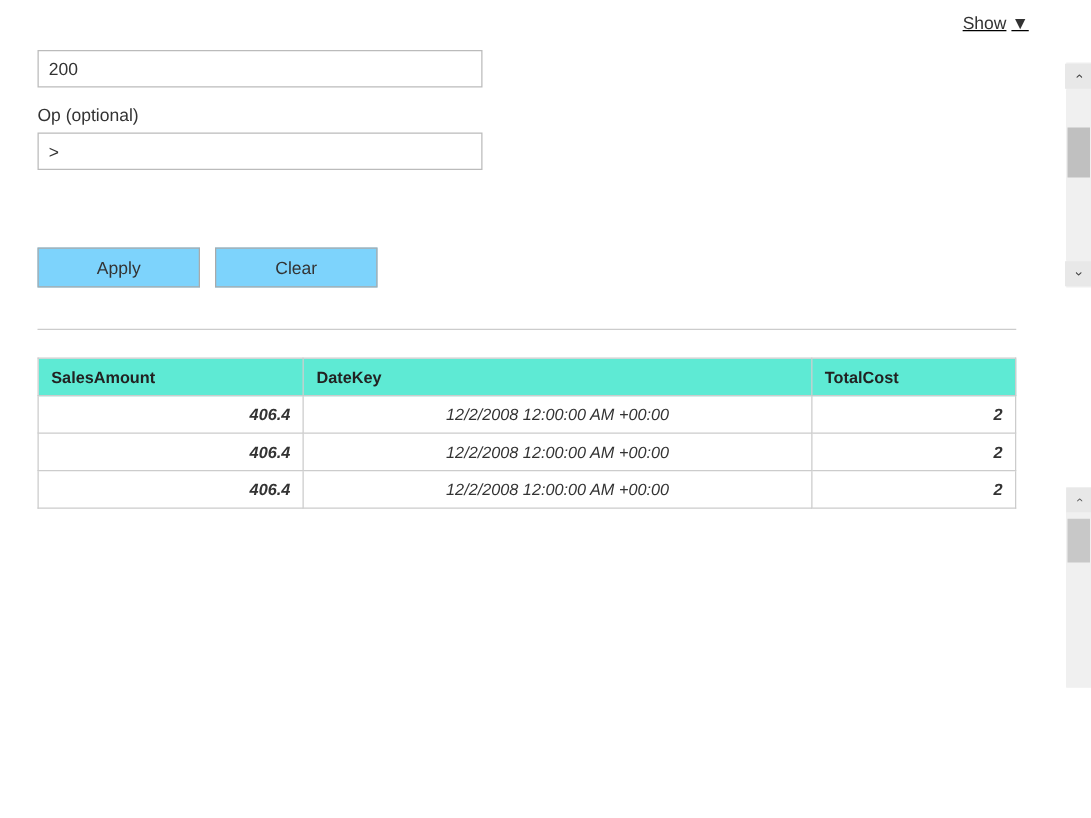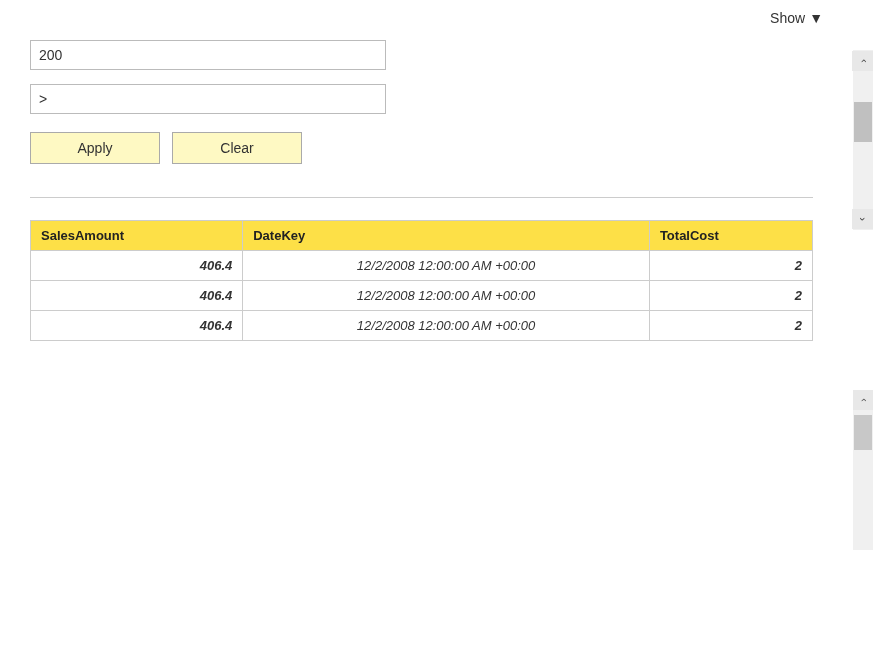--- a/index.html
+++ b/index.html
@@ -30,20 +30,21 @@
       position: relative;
     }
 
     
     .show-button-area {
       position: absolute;
       top: 10px;
       right: 50px;
       display: flex;
       gap: 4px;
+      text-decoration: underline;
     }
 
     .show-button {
       font-size: 14px;
       color: #333;
       background: none;
       border: none;
       cursor: pointer;
       display: flex;
       align-items: center;
@@ -81,27 +82,28 @@
     .button-row {
       display: flex;
       gap: 12px;
       margin-top: 18px;
     }
 
     .action-button {
       width: 130px;
       height: 32px;
       border: 1px solid #aaa;
-      background: #fef9c3;
+      background: #7dd3fc;
       font-size: 14px;
       color: #333;
       cursor: pointer;
       display: flex;
       align-items: center;
       justify-content: center;
+      margin-top: 44px;
     }
 
     
     .divider {
       border: none;
       border-top: 1px solid #ccc;
       margin: 18px 0;
       width: calc(100% - 30px);
     }
 
@@ -131,21 +133,21 @@
     }
 
     
     .data-table {
       width: calc(100% - 30px);
       border-collapse: collapse;
       font-size: 13px;
     }
 
     .data-table th {
-      background: #fde047;
+      background: #5eead4;
       border: 1px solid #ccc;
       padding: 7px 10px;
       text-align: left;
       font-weight: 600;
       color: #222;
     }
 
     .data-table td {
       border: 1px solid #ccc;
       padding: 7px 10px;
@@ -268,20 +270,21 @@
 
   <div class="content-area">
 
     <div class="form-section">
 
       <div class="field-group">
         <input class="text-input" type="text" value="200" style="">
       </div>
 
       <div class="field-group">
+        <label class="field-label">Op (optional)</label>
         <input class="text-input" type="text" value="&gt;" style="">
       </div>
 
       <div class="button-row">
         <button class="action-button">
           <span>Apply</span>
         </button>
         <button class="action-button">
           <span>Clear</span>
         </button>

